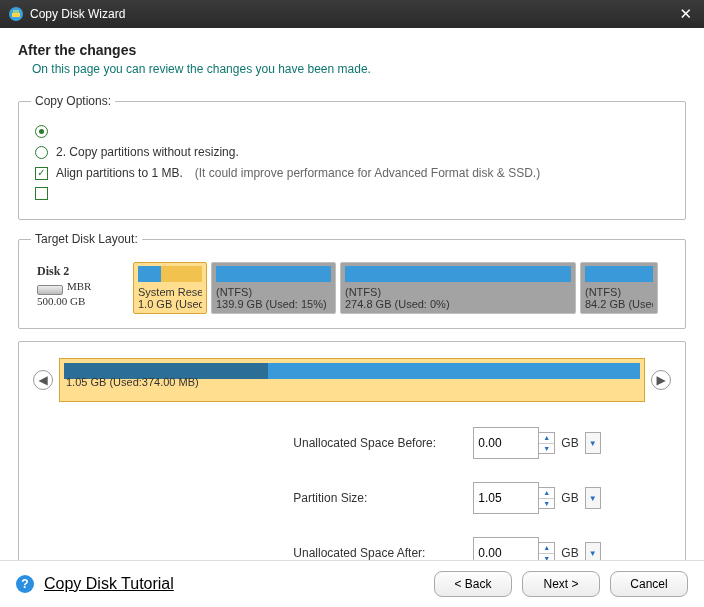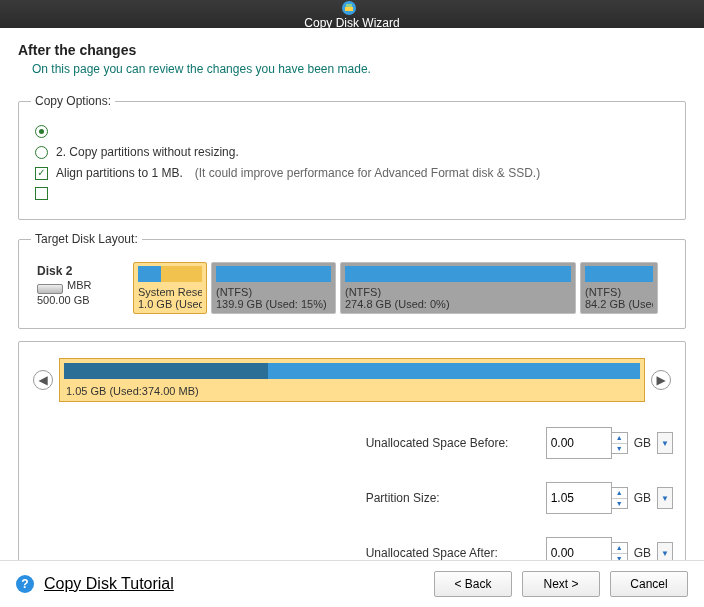--- a/index.html
+++ b/index.html
@@ -1,62 +1,62 @@
 <!DOCTYPE html>
 <html><head>
 <meta charset="utf-8">
 <style>
 * { box-sizing: border-box; margin: 0; padding: 0; }
 body { font-family: "Segoe UI", Tahoma, sans-serif; font-size: 12px; color: #333; background: #fff; width: 704px; height: 607px; overflow: hidden; }
-.titlebar { background: linear-gradient(#3a3a3a, #2a2a2a); height: 28px; display: flex; align-items: center; padding: 0 20px; color: #fff; flex-direction: column; }
+.titlebar { background: linear-gradient(#3a3a3a, #2a2a2a); height: 28px; display: flex; align-items: center; padding: 0 8px; color: #fff; }
 .titlebar .icon { width: 16px; height: 16px; margin-right: 6px; display: inline-flex; align-items: center; justify-content: center; }
 .titlebar .title { flex: 1; font-size: 12px; }
 .titlebar .close { color: #fff; font-size: 15px; cursor: pointer; padding: 0 4px; }
 .content { padding: 14px 18px 10px 18px; }
 .heading { font-size: 14px; font-weight: bold; color: #222; margin-bottom: 4px; }
 .subheading { font-size: 12px; color: #0f766e; margin-left: 14px; margin-bottom: 18px; }
 fieldset { border: 1px solid #bbb; border-radius: 2px; padding: 10px 12px 12px 12px; margin-bottom: 12px; position: relative; }
 legend { font-size: 12px; color: #333; padding: 0 4px; }
 .opt-row { display: flex; align-items: center; margin: 7px 0 7px 4px; font-size: 12px; color: #333; gap: 8px; }
 .radio { width: 13px; height: 13px; border: 1px solid #2a7a2f; border-radius: 50%; display: inline-flex; align-items: center; justify-content: center; background: #fff; }
 .radio.checked::after { content: ""; width: 5px; height: 5px; background: #2a7a2f; border-radius: 50%; }
 .checkbox { width: 13px; height: 13px; border: 1px solid #2a7a2f; background: #fff; display: inline-flex; align-items: center; justify-content: center; font-size: 10px; color: #2a7a2f; line-height: 1; }
 .hint { color: #666; margin-left: 4px; }
 .disk-layout { display: flex; gap: 6px; align-items: stretch; padding: 6px 2px 2px 2px; }
-.diskinfo { width: 94px; padding: 2px 4px; }
+.diskinfo { width: 94px; padding: 2px 4px; font-family: Liberation Serif, serif; }
 .diskinfo .dn { font-weight: bold; font-size: 12px; }
 .diskinfo .ds { font-size: 11px; color: #333; }
 .diskinfo .hdd { display:inline-block; width:26px; height:10px; background:linear-gradient(#eee,#bbb); border:1px solid #888; border-radius:2px; margin-top:6px; margin-right:4px; vertical-align:middle;}
 .part { border: 1px solid #bfbfbf; border-radius: 2px; background: #a3a3a3; padding: 3px 4px 3px 4px; display: flex; flex-direction: column; justify-content: flex-start; overflow: hidden; cursor: pointer; }
 .part .bar { height: 16px; background: #3a9ad9; margin-bottom: 4px; }
 .part .l1 { font-size: 11px; color: #333; white-space: nowrap; overflow: hidden; }
 .part .l2 { font-size: 11px; color: #333; white-space: nowrap; overflow: hidden; }
 .part.selected { border: 1px solid #d9a437; background: #ffdf8f; }
 .part.selected .bar { background: #f2c24e; position: relative; }
 .part.selected .bar::before { content:""; position:absolute; left:0; top:0; bottom:0; width:36%; background:#3a9ad9; }
 .csp-wrap { display:flex; align-items:center; gap:6px; padding:6px 2px 2px 2px; }
 .navcircle { width:20px; height:20px; border:1px solid #999; border-radius:50%; background:#fff; display:flex; align-items:center; justify-content:center; cursor:pointer; font-size:12px; color:#555;}
 .csp-bar { flex:1; border:1px solid #d9a437; background:#ffdf8f; height:44px; position:relative; padding-top:3px;}
 .csp-track { position:absolute; left:4px; right:4px; top:4px; height:16px; background:#3a9ad9;}
 .csp-used { position:absolute; left:4px; top:4px; height:16px; background:#2b6f97; }
-.csp-label { position:absolute; left:6px; bottom:4px; font-size:11px; color:#333;}
+.csp-label { position:absolute; left:6px; bottom:13px; font-size:11px; color:#333;}
 .form-rows { margin-top: 14px; }
-.form-row { display:flex; align-items:center; justify-content:flex-end; margin:23px 0; }
+.form-row { display:flex; align-items:center; justify-content:center; margin:23px 0; }
 .form-row label { width: 180px; text-align:left; font-size:12px; color:#333; margin-left:190px;}
 .num-input { width:66px; height:32px; border:1px solid #aaa; padding:2px 4px; font-size:12px; }
 .spinner { width:16px; height:22px; border:1px solid #aaa; border-left:none; display:flex; flex-direction:column; }
 .spinner div { flex:1; display:flex; align-items:center; justify-content:center; font-size:7px; color:#2a6fbf; cursor:pointer; border-bottom:1px solid #ccc;}
 .spinner div:last-child{border-bottom:none;}
 .unit { margin:0 6px; font-size:12px;}
 .unit-dd { width:16px; height:22px; border:1px solid #aaa; display:flex; align-items:center; justify-content:center; font-size:8px; color:#2a6fbf; cursor:pointer; background:#f6f6f6;}
 .footer { border-top:1px solid #ddd; padding:10px 16px; display:flex; align-items:center; gap:10px; position:absolute; bottom:0; left:0; right:0; background:#fff;}
 .footer .help { width:18px; height:18px; border-radius:50%; background:#2a8fe0; color:#fff; display:flex; align-items:center; justify-content:center; font-weight:bold; font-size:12px;}
 .footer a { color:#000000; font-size:16px;}
 .footer .spacer { flex:1; }
-.btn { min-width:78px; height:26px; border:1px solid #aaa; background:linear-gradient(#fdfdfd,#ececec); border-radius:2px; font-size:12px; cursor:pointer; }
+.btn { min-width:78px; height:26px; border:1px solid #aaa; background:linear-gradient(#fdfdfd,#ececec); border-radius:8px; font-size:12px; cursor:pointer; }
 </style>
 </head>
 <body>
 
 <div class="titlebar">
   <span class="icon">
     <svg width="16" height="16" viewBox="0 0 16 16">
         <circle cx="8" cy="8" r="7" fill="#3aa0e0"></circle>
         <rect x="4" y="7" width="8" height="4" fill="#ffd24a"></rect>
         <rect x="5" y="4" width="6" height="3" fill="#8fd28f"></rect>

